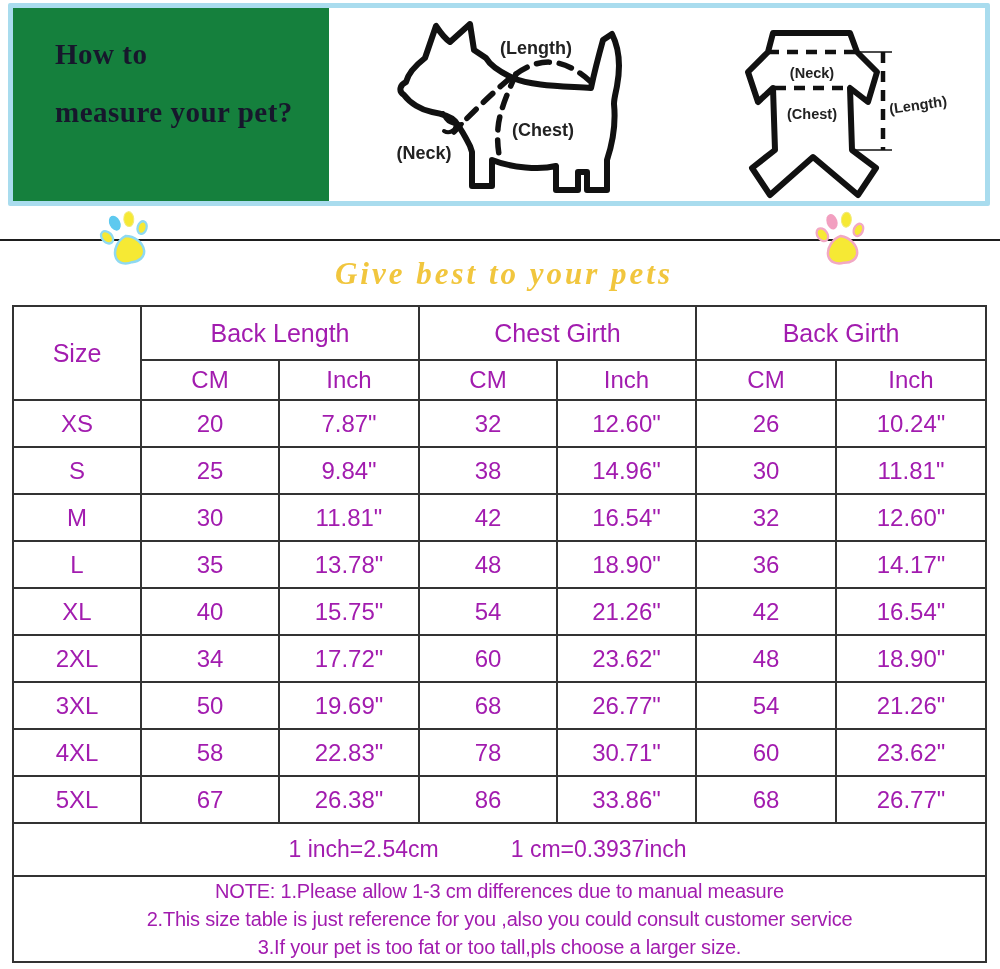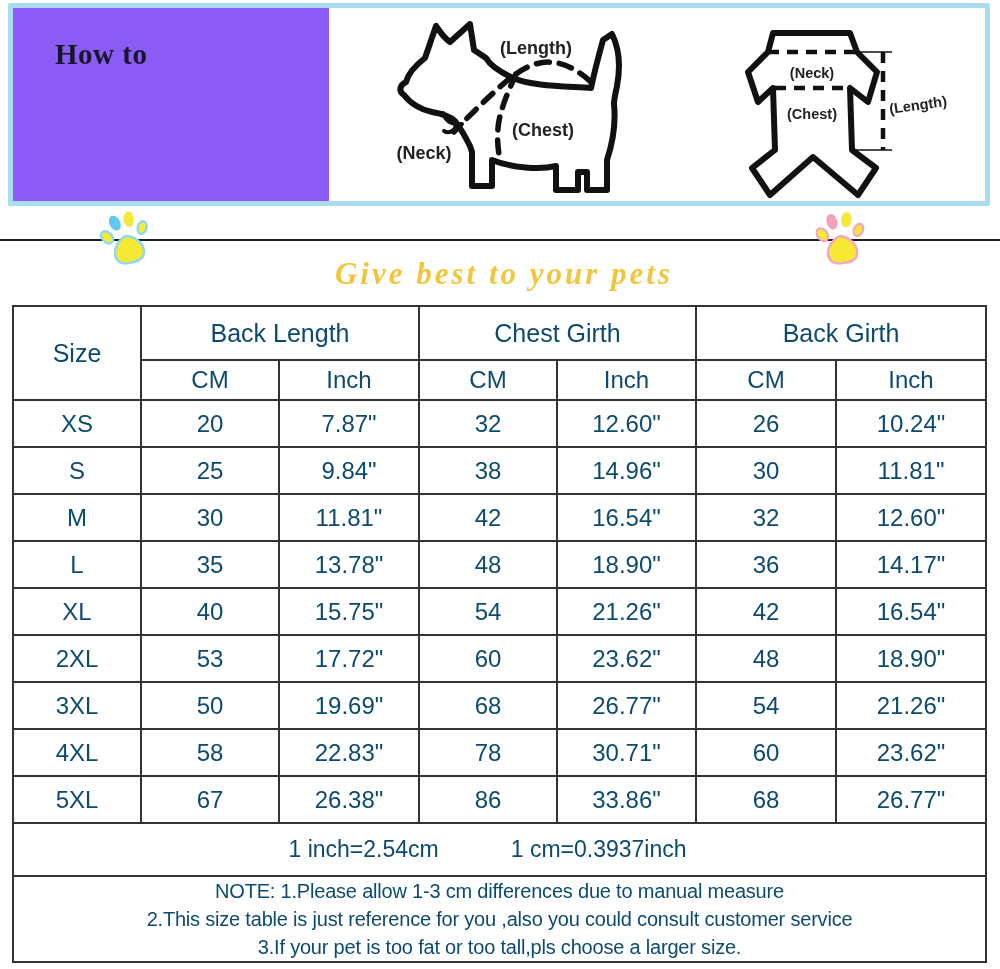--- a/index.html
+++ b/index.html
@@ -6,21 +6,21 @@
   .stage{
     position:relative;width:1000px;height:969px;background:#fff;overflow:hidden;
     font-family:"Liberation Sans",sans-serif;color:#1a1a1a;
   }
   
   .banner{
     position:absolute;left:8px;top:3px;width:982px;height:203px;
     border:5px solid #a9dcee;background:#fff;box-sizing:border-box;border-radius:2px;
   }
   .banner-title-panel{
-    position:absolute;left:0;top:0;bottom:0;width:316px;background:#8b5cf6;
+    position:absolute;left:0;top:0;bottom:0;width:316px;background:#15803d;
     font-family:"Liberation Serif",serif;font-weight:bold;color:#17172c;
     font-size:29px;letter-spacing:.5px;box-sizing:border-box;padding:30px 0 0 42px;
   }
   .banner-title-panel .l2{margin-top:25px;}
   .dog-svg{position:absolute;left:327px;top:0;width:360px;height:192px;}
   .shirt-svg{position:absolute;left:697px;top:2px;width:270px;height:190px;}
   .diagram-label{font-family:"Liberation Sans",sans-serif;font-weight:600;fill:#222;}
   
   .divider{position:absolute;left:0;top:239px;width:1000px;height:2px;background:#1e1e1e;}
   .paw{position:absolute;width:54px;height:54px;}
@@ -28,41 +28,42 @@
   .paw-right{left:814px;top:211px;transform:rotate(-6deg);}
   .tagline{
     position:absolute;left:4px;top:256px;width:100%;text-align:center;
     font-family:"Liberation Serif",serif;font-style:italic;font-weight:bold;
     font-size:31px;color:#f1c63e;letter-spacing:3px;
   }
   
   table.size-table{
     position:absolute;left:12px;top:305px;width:973px;
     border-collapse:collapse;table-layout:fixed;text-align:center;
-    font-size:24px;color:#0c4a6e;border-radius:16px;
+    font-size:24px;color:#a21caf;border-radius:16px;
   }
   .size-table th,.size-table td{border:2px solid #333;font-weight:normal;padding:0;}
   .size-table thead tr.group-row{height:54px;}
   .size-table thead tr.unit-row{height:40px;padding-left:40px;}
   .size-table thead th{font-size:25px;}
   .size-table thead .unit-row th{font-size:24px;}
   .size-table tbody tr{height:47px;}
   .size-table .conv-row{height:53px;}
   .conv-wrap{display:flex;justify-content:center;gap:72px;font-size:23px;transform:translateX(-12px);text-align:right;}
   .size-table .notes-row{height:86px;}
   .notes-cell div{font-size:20px;line-height:28px;letter-spacing:-.2px;}
 </style>
 </head>
 <body>
 
 <div class="stage">
 
   <div class="banner">
     <div class="banner-title-panel">
       <div class="l1">How to</div>
+      <div class="l2">measure your pet?</div>
     </div>
 
     <svg class="dog-svg" viewBox="0 0 360 192">
       <path d="M 96 18 L 85 50
            C 76 57 68 66 66 74
            C 60 77 58 83 64 87
            C 70 95 81 102 92 104
            C 103 106 111 109 115 113
            C 121 121 126 130 130 138
            L 132 144 L 132 178 L 152 178 L 152 152
@@ -188,21 +189,21 @@
         <td>XL</td>
         <td>40</td>
         <td>15.75"</td>
         <td>54</td>
         <td>21.26"</td>
         <td>42</td>
         <td>16.54"</td>
       </tr>
       <tr>
         <td>2XL</td>
-        <td>53</td>
+        <td>34</td>
         <td>17.72"</td>
         <td>60</td>
         <td>23.62"</td>
         <td>48</td>
         <td>18.90"</td>
       </tr>
       <tr>
         <td>3XL</td>
         <td>50</td>
         <td>19.69"</td>

